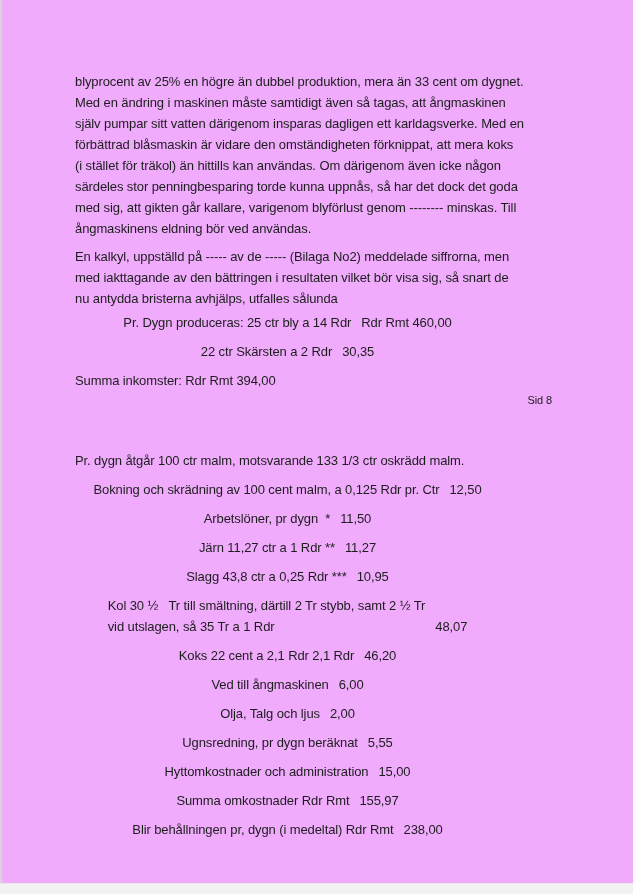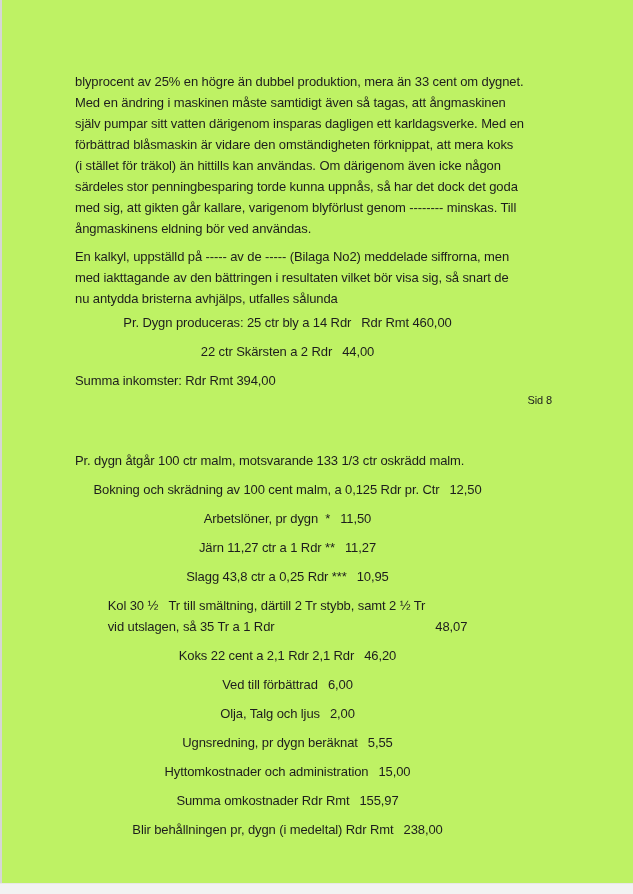--- a/index.html
+++ b/index.html
@@ -6,21 +6,21 @@
   body {
     width: 633px; height: 894px;
     background: #ffffff;
     font-family: "Liberation Sans", sans-serif;
     color: #1d1d1d;
     overflow: hidden;
   }
   .page {
     position: relative;
     width: 633px; height: 894px;
-    background: #bef264;
+    background: #f0abfc;
     overflow: hidden;
   }
   .page-edge-line {
     position: absolute; left: 0; top: 0;
     width: 2px; height: 883px;
     background: #d6d6d6;
   }
   .bottom-strip {
     position: absolute; left: 0; bottom: 0;
     width: 633px; height: 10px;
@@ -72,21 +72,21 @@
 med iakttagande av den bättringen i resultaten vilket bör visa sig, så snart de
 nu antydda bristerna avhjälps, utfalles sålunda</p>
 
     <div class="money-block">
       <div class="row">
         <span class="lbl">Pr. Dygn produceras: 25 ctr bly a 14 Rdr</span>
         <span class="amt">Rdr Rmt 460,00</span>
       </div>
       <div class="row">
         <span class="lbl">22 ctr Skärsten a 2 Rdr</span>
-        <span class="amt">44,00</span>
+        <span class="amt">30,35</span>
       </div>
       <div class="total-line">Summa inkomster: Rdr Rmt 394,00</div>
     </div>
 
     <div class="page-num">Sid 8</div>
 
     <div class="costs">
       <div class="cost-intro">Pr. dygn åtgår 100 ctr malm, motsvarande 133 1/3 ctr oskrädd malm.</div>
 
       <div class="cost-rows">
@@ -109,21 +109,21 @@
         <div class="row">
           <span class="lbl">Kol 30 ½   Tr till smältning, därtill 2 Tr stybb, samt 2 ½ Tr
 vid utslagen, så 35 Tr a 1 Rdr</span>
           <span class="amt">48,07</span>
         </div>
         <div class="row">
           <span class="lbl">Koks 22 cent a 2,1 Rdr 2,1 Rdr</span>
           <span class="amt">46,20</span>
         </div>
         <div class="row">
-          <span class="lbl">Ved till förbättrad</span>
+          <span class="lbl">Ved till ångmaskinen</span>
           <span class="amt">6,00</span>
         </div>
         <div class="row">
           <span class="lbl">Olja, Talg och ljus</span>
           <span class="amt">2,00</span>
         </div>
         <div class="row">
           <span class="lbl">Ugnsredning, pr dygn beräknat</span>
           <span class="amt">5,55</span>
         </div>

